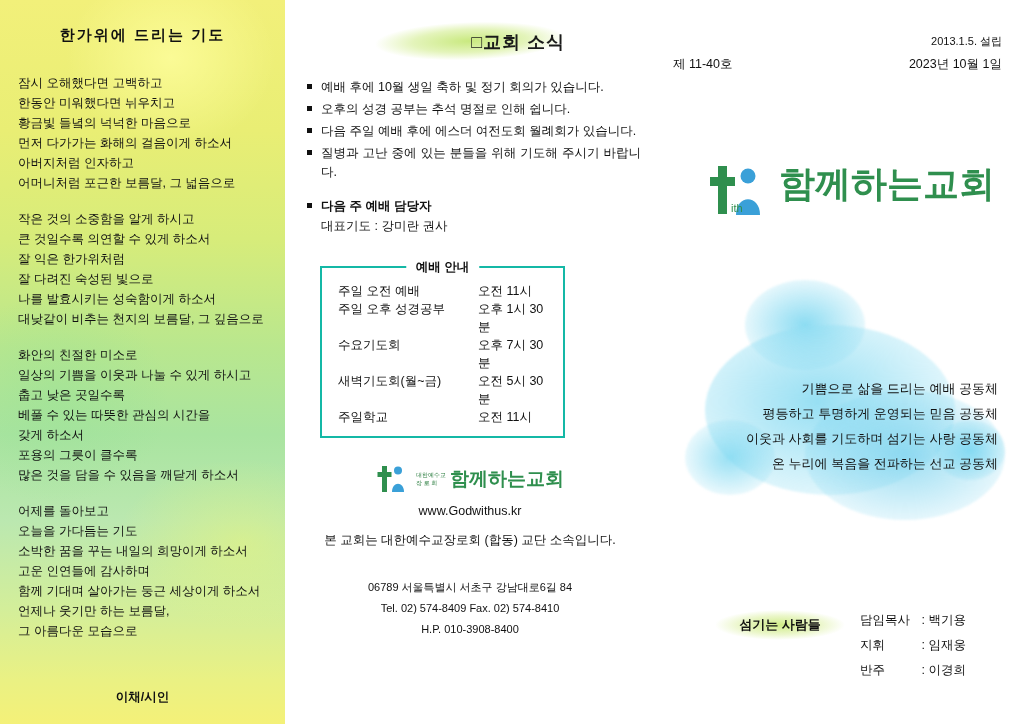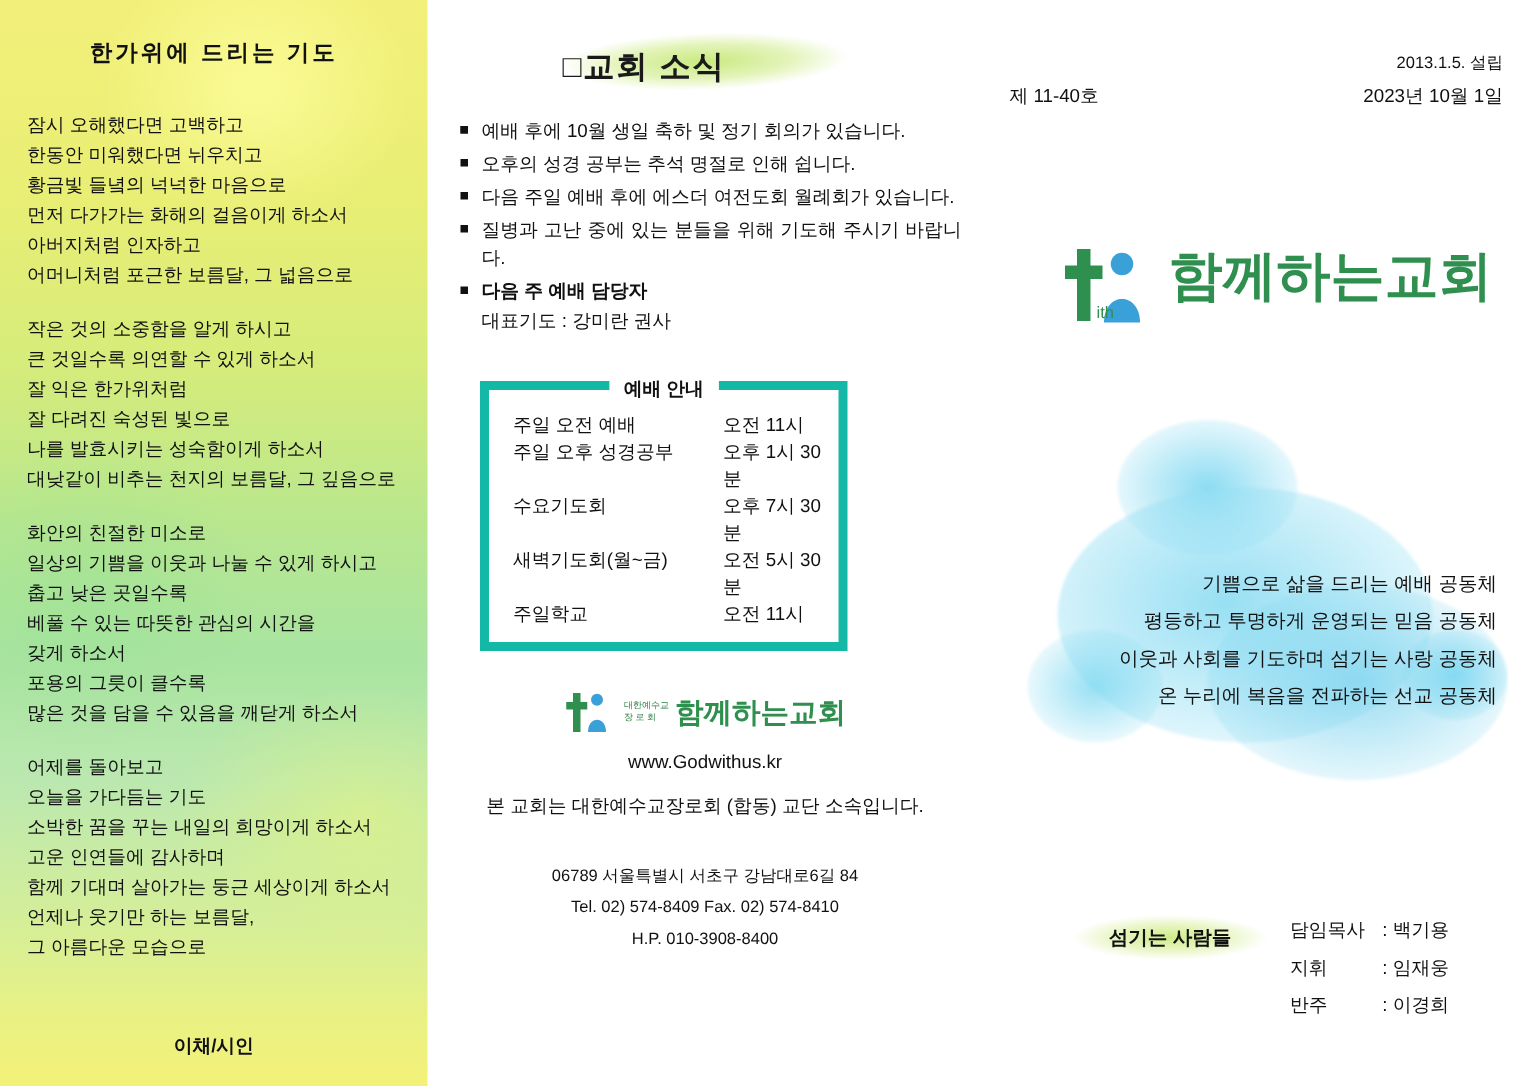--- a/index.html
+++ b/index.html
@@ -107,22 +107,22 @@
     background:
       radial-gradient(ellipse 95px 19px at 50% 50%, rgba(198,232,120,0.95), rgba(205,235,130,0.55) 60%, rgba(225,242,170,0) 100%);
     border-radius: 50%;
     transform: rotate(-2deg);
   }
   .news-title {
     position: absolute;
     left: 0;
     top: 8px;
     width: 190px;
-    text-align: left;
-    font-size: 21px;
+    text-align: right;
+    font-size: 18px;
     font-weight: bold;
     color: #1a1a1a;
     letter-spacing: 1px;
   }
   .news-list {
     margin: 18px 14px 0 22px;
     padding: 0;
     list-style: none;
   }
   .news-item {
@@ -136,21 +136,21 @@
   }
   .news-item .bullet {
     position: absolute;
     left: 0;
     top: 6px;
     width: 5px;
     height: 5px;
     background: #111;
   }
   .subhead {
-    margin: 4px 0 2px 22px;
+    margin: 16px 0 2px 22px;
     font-size: 12.5px;
     font-weight: bold;
     color: #111;
     position: relative;
     padding-left: 14px;
   }
   .subhead .bullet {
     position: absolute;
     left: 0;
     top: 5px;
@@ -163,21 +163,21 @@
     font-size: 12.5px;
     line-height: 19px;
     color: #111;
   }
 
   
   .worship-box {
     position: relative;
     margin: 30px 0 0 35px;
     width: 245px;
-    border: 6px solid #14b8a6;
+    border: 2px solid #14b8a6;
     padding: 14px 10px 10px 10px;
     box-sizing: border-box;
   }
   .worship-legend {
     position: absolute;
     top: -9px;
     left: 50%;
     transform: translateX(-50%);
     background: #fff;
     padding: 0 10px;

